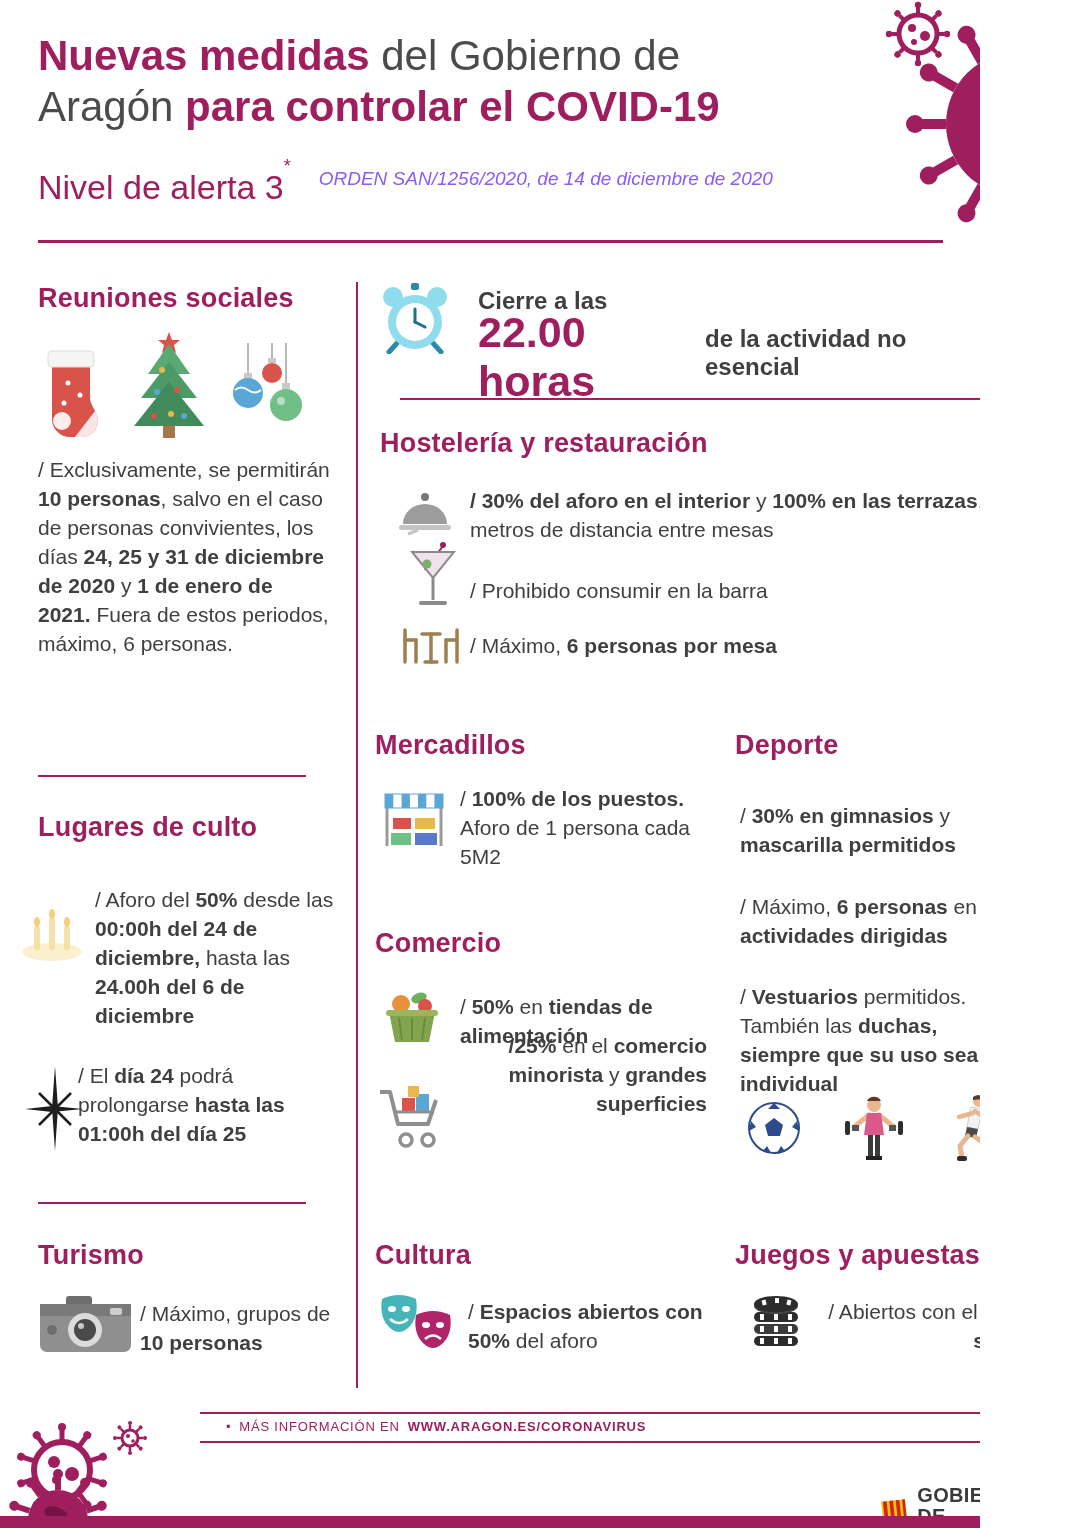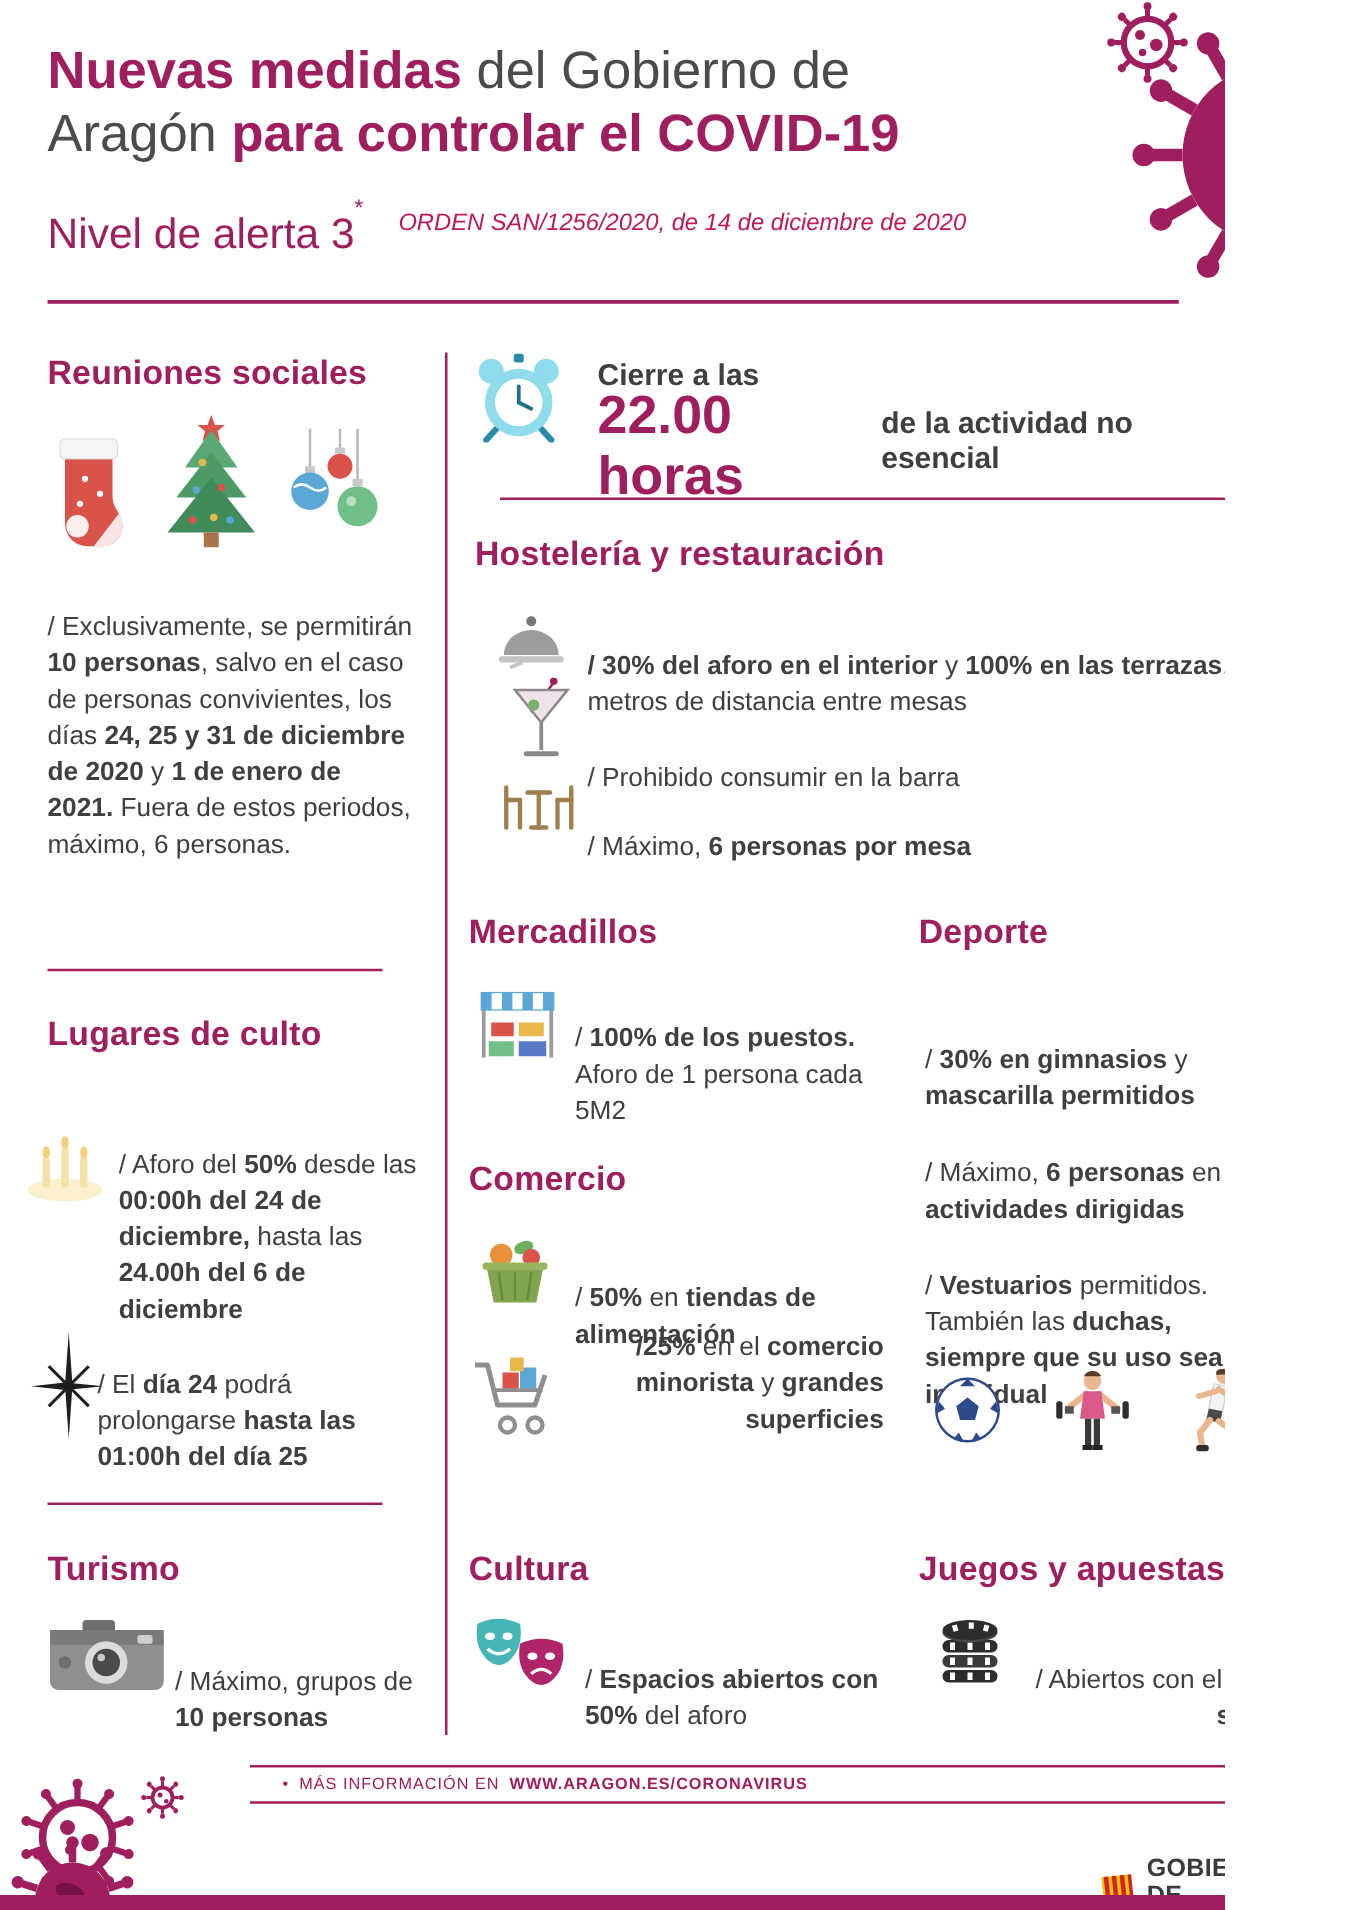--- a/index.html
+++ b/index.html
@@ -5,30 +5,30 @@
   * { margin:0; padding:0; box-sizing:border-box; }
   html,body { background:#fff; }
   .page {
     position:relative; width:980px; height:1528px; background:#fff;
     overflow:hidden; font-family:"Liberation Sans", sans-serif; color:#3f3f3f;
   }
   .abs { position:absolute; }
   .mag { color:#9e1e5e; }
   b { font-weight:bold; }
   h2 { position:absolute; color:#9e1e5e; font-size:27px; font-weight:bold; letter-spacing:.2px; }
-  .body-text { position:absolute; font-size:21px; line-height:1.38;margin-top:32px; }
+  .body-text { position:absolute; font-size:21px; line-height:1.38; }
   .rule { position:absolute; background:#9e1e5e; }
 
   
   #title { left:38px; top:30px; width:830px; font-size:42px; line-height:1.22; color:#4b4b4b; }
   #title .mag { font-weight:bold; }
   #alert-row { left:38px; top:168px; display:flex; align-items:flex-start; }
   #alert-level { font-size:34px; color:#9e1e5e; }
   #alert-sup { font-size:18px; color:#9e1e5e; vertical-align:super; position:relative; top:-12px; }
-  #order-ref { font-size:19px; font-style:italic; margin-left:28px; color:#be185d; }
+  #order-ref { font-size:19px; font-style:italic; margin-left:28px; color:#8b5cf6; }
   #header-rule { left:38px; top:240px; width:905px; height:2.5px; }
 
   
   #h-social { left:38px; top:283px; }
   #social-icons { left:38px; top:326px; width:290px; height:112px; display:flex; gap:14px; align-items:flex-end; }
   #social-body { left:38px; top:456px; width:292px; }
   #div-1 { left:38px; top:775px; width:268px; height:1.5px; }
   #h-culto { left:38px; top:812px; }
   #culto-icon-1 { left:20px; top:908px; }
   #culto-text-1 { left:95px; top:886px; width:242px; }

